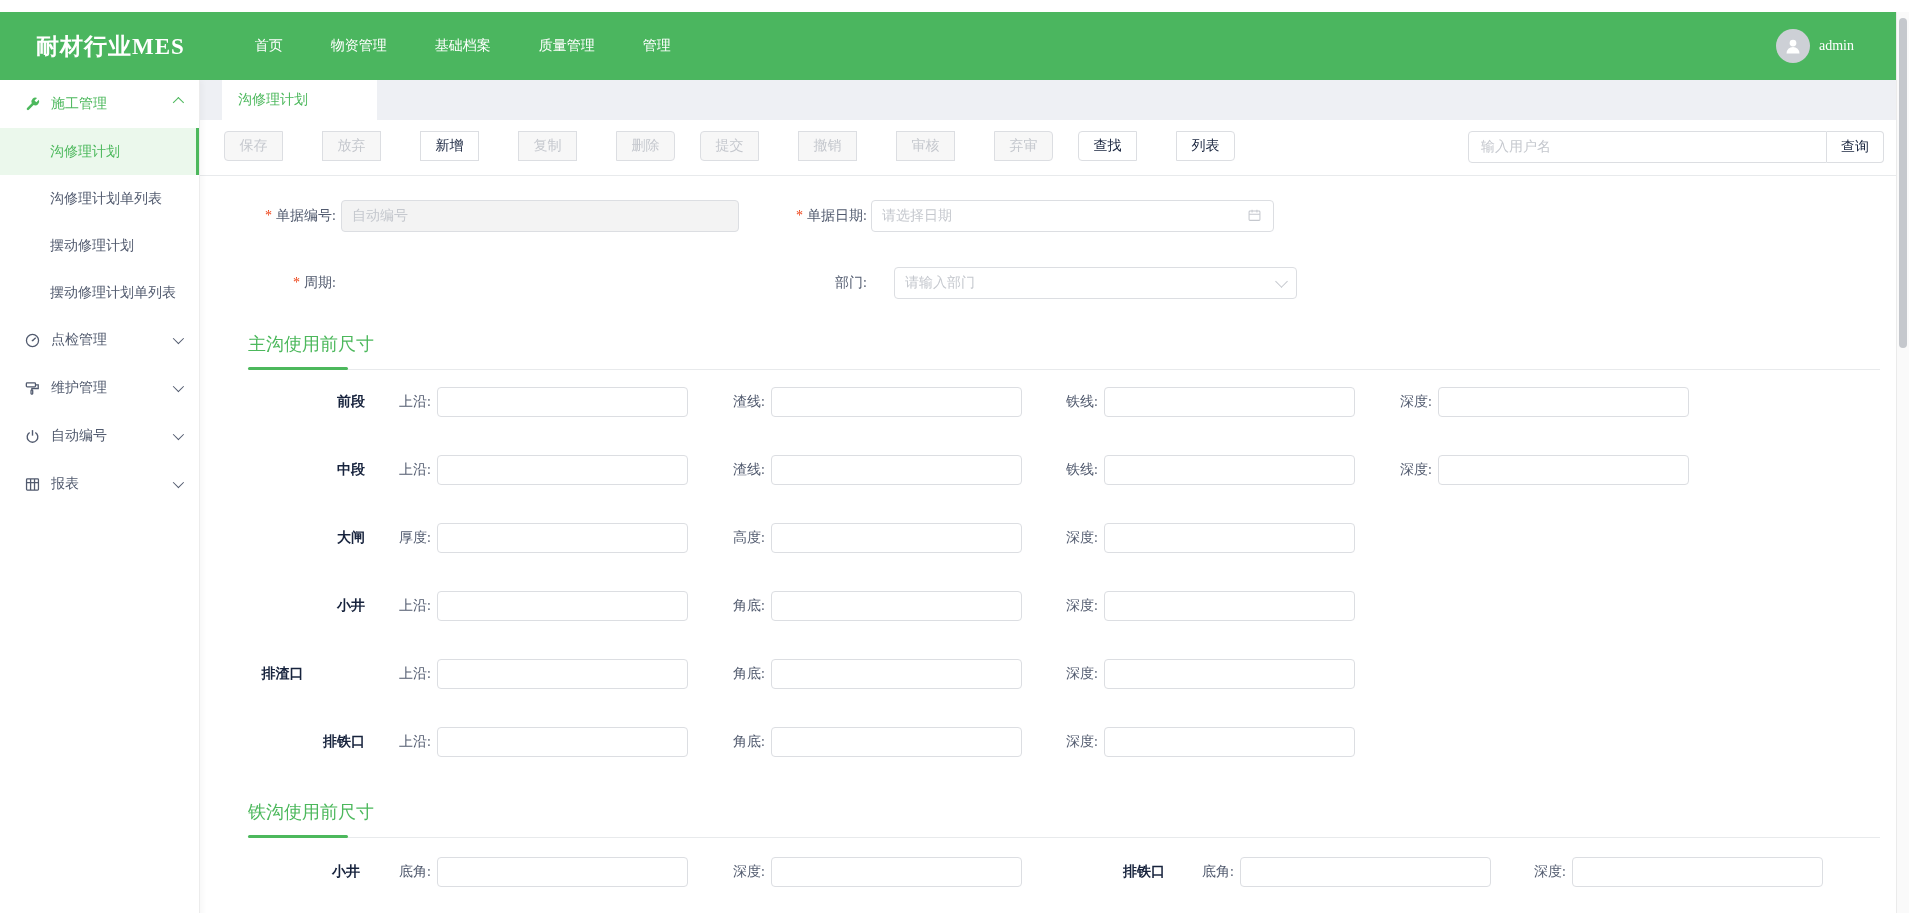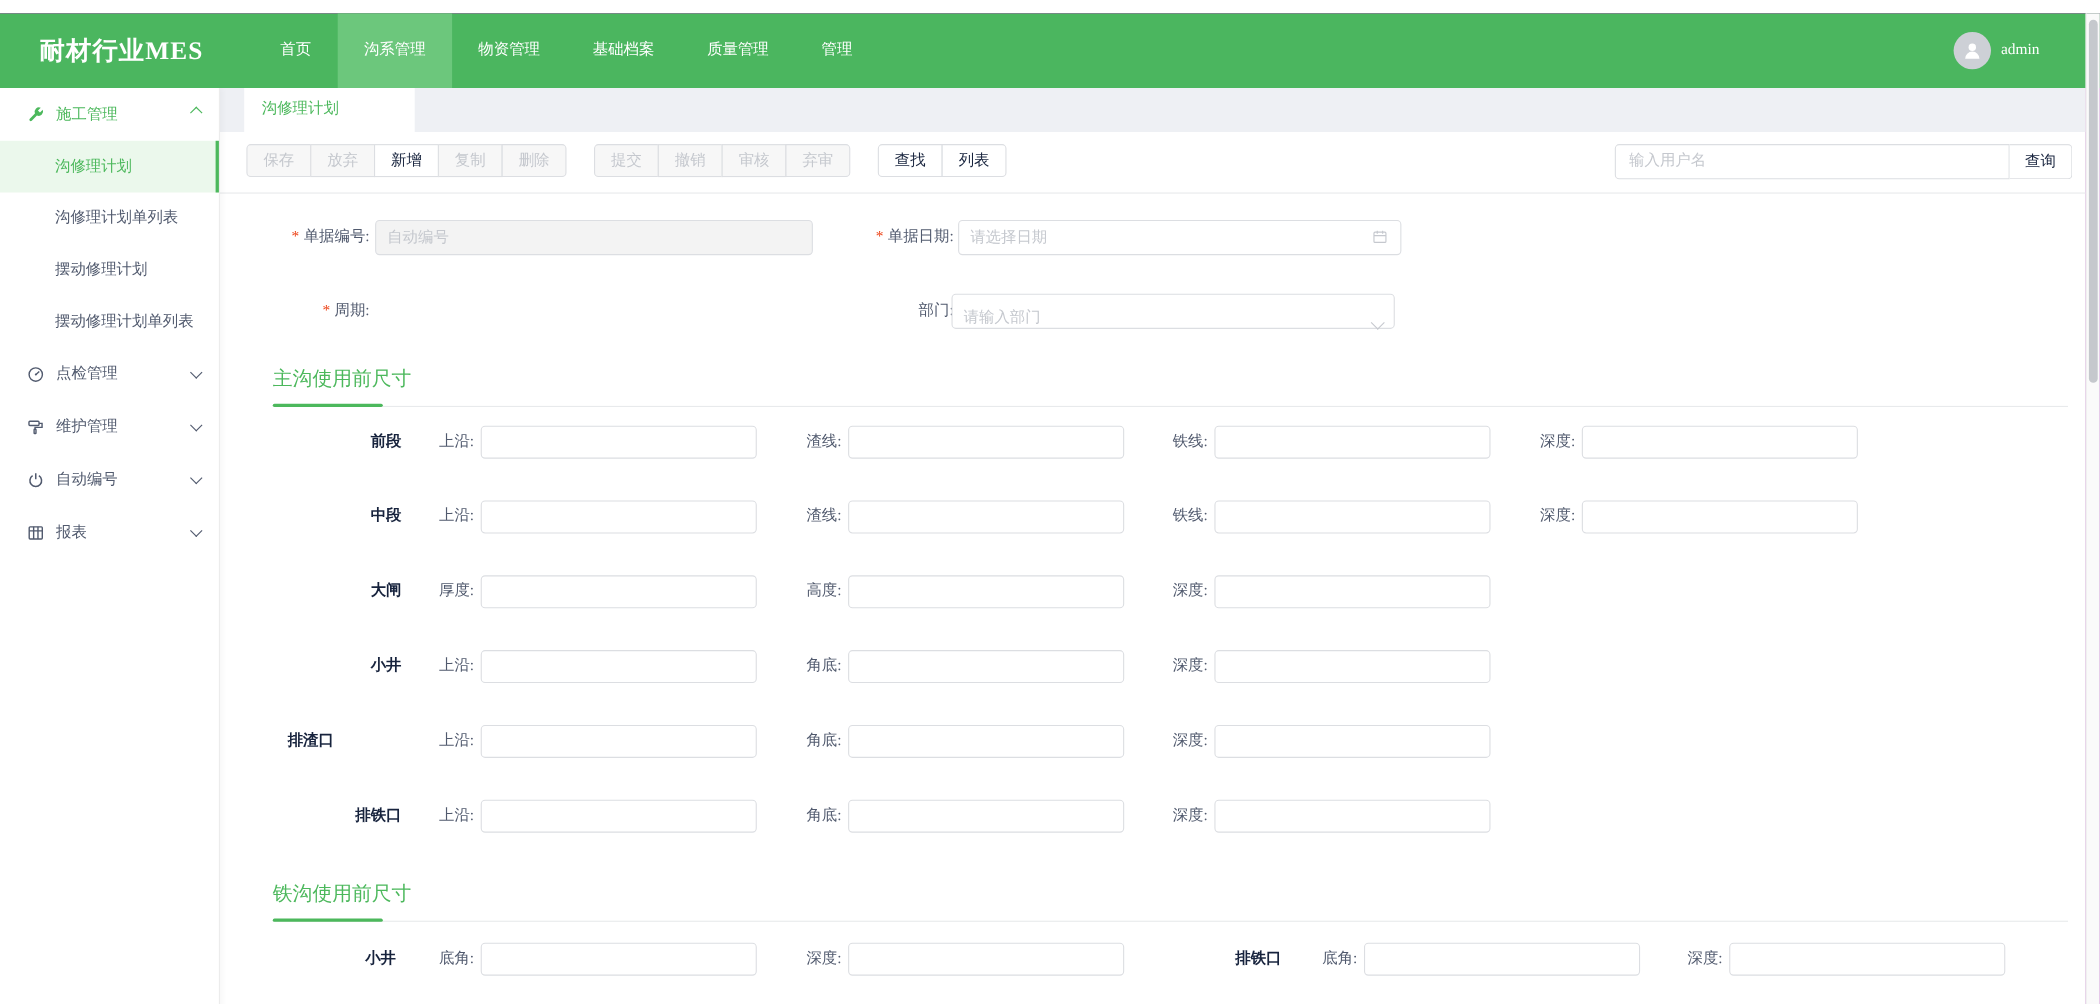--- a/index.html
+++ b/index.html
@@ -26,21 +26,21 @@
   .caret.up{transform:rotate(-135deg) translateY(2px);}
   .menu-sub{position:relative;height:47px;line-height:47px;padding-left:50px;font-size:14px;color:#515a6e;cursor:pointer;}
   .menu-sub.active{background:#ebf8ec;color:#4cb85c;}
   .menu-sub.active::after{content:'';position:absolute;right:0;top:0;bottom:0;width:3px;background:#4cb85c;}
   
   #main{position:absolute;left:200px;top:68px;width:1696px;height:845px;background:#fff;overflow:hidden;}
   .tabbar{position:absolute;left:0;top:0;width:1696px;height:40px;background:#eef0f4;}
   .tab{position:absolute;left:22px;top:0;width:155px;height:40px;background:#fff;color:#4cb85c;font-size:14px;
        line-height:40px;padding-left:16px;box-sizing:border-box;cursor:pointer;}
   #btn-groups{position:absolute;left:24px;top:51px;display:flex;gap:25px;}
-  .btn-group{display:flex;}
+  .btn-group{display:flex;gap:40px;}
   .btn{width:59px;height:30px;border:1px solid #dcdee2;background:#fff;color:#17233d;font-size:14px;
        font-family:inherit;padding:0;margin-left:-1px;cursor:pointer;position:relative;}
   .btn-group .btn:first-child{margin-left:0;border-radius:4px 0 0 4px;}
   .btn-group .btn:last-child{border-radius:0 4px 4px 0;}
   .btn.disabled{background:#f7f7f7;color:#c5c8ce;cursor:not-allowed;}
   .btn:not(.disabled){z-index:1;}
   .search{position:absolute;left:1268px;top:51px;display:flex;}
   .search input{width:359px;height:32px;box-sizing:border-box;border:1px solid #dcdee2;border-radius:4px 0 0 4px;
        padding:0 12px;font-size:14px;color:#515a6e;font-family:inherit;outline:none;}
   .search input::placeholder{color:#c5c8ce;}
@@ -67,21 +67,20 @@
 </style>
 </head>
 <body>
 
 <div id="app">
 
   <div class="hdr">
     <div class="logo">耐材行业MES</div>
     <div id="nav">
         <div class="nav-item">首页</div>
-        <div class="nav-item active">沟系管理</div>
         <div class="nav-item">物资管理</div>
         <div class="nav-item">基础档案</div>
         <div class="nav-item">质量管理</div>
         <div class="nav-item">管理</div>
       </div>
     <div class="user">
       <div class="avatar">
           <svg viewBox="0 0 16 16" width="20" height="20">
             <circle cx="8" cy="5.6" r="2.7" fill="#fff"></circle>
             <path d="M2.8 13.9a5.2 5.2 0 0 1 10.4 0z" fill="#fff"></path>
@@ -193,21 +192,21 @@
           <span class="ph">请选择日期</span>
           <span class="cicon">
             <svg viewBox="0 0 16 16" width="15" height="15" fill="none" stroke="currentColor" stroke-width="1.1">
               <rect x="2.2" y="3.2" width="11.6" height="10" rx="1"></rect>
               <path d="M5.4 1.8v3M10.6 1.8v3M2.2 6.6h11.6"></path>
             </svg>
           </span>
         </div>
         <div class="flabel" style="left: 0px; top: 187px; width: 136px; line-height: 32px;"><span class="req">*</span>周期:</div>
         <div class="flabel" style="left: 560px; top: 187px; width: 107px; line-height: 32px;">部门:</div>
-        <div class="inp" style="left: 665px; top: 187px; width: 403px; height: 32px; align-items: flex-end;">
+        <div class="inp" style="left: 694px; top: 187px; width: 403px; height: 32px;">
           <span class="ph">请输入部门</span>
           <span class="chev"></span>
         </div>
         <div class="sec-title" style="left: 48px; top: 252px;">主沟使用前尺寸</div>
         <div class="sec-line" style="left: 48px; top: 289px; width: 1632px;"></div>
         <div class="sec-line-green" style="left: 48px; top: 287px; width: 100px;"></div>
         <div class="glabel" style="left: 0px; top: 307px; width: 165px;">前段</div>
         <div class="flabel lh30" style="left: 151px; top: 307px; width: 80px;">上沿:</div>
         <div class="inp" style="left: 237px; top: 307px; width: 251px; height: 30px;"></div>
         <div class="flabel lh30" style="left: 485px; top: 307px; width: 80px;">渣线:</div>

